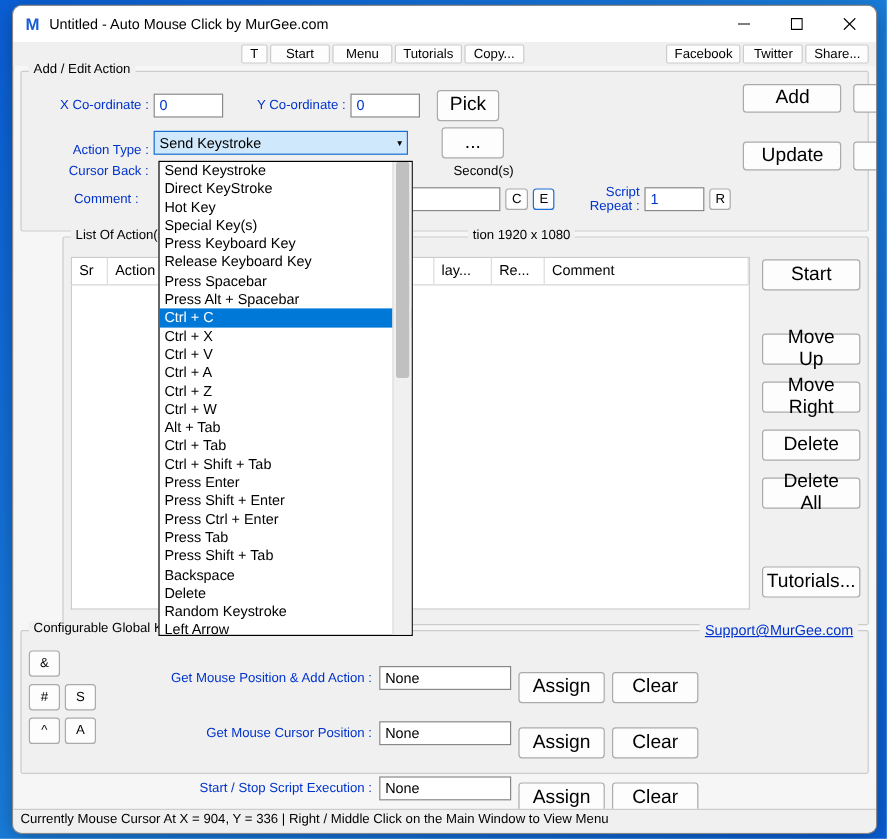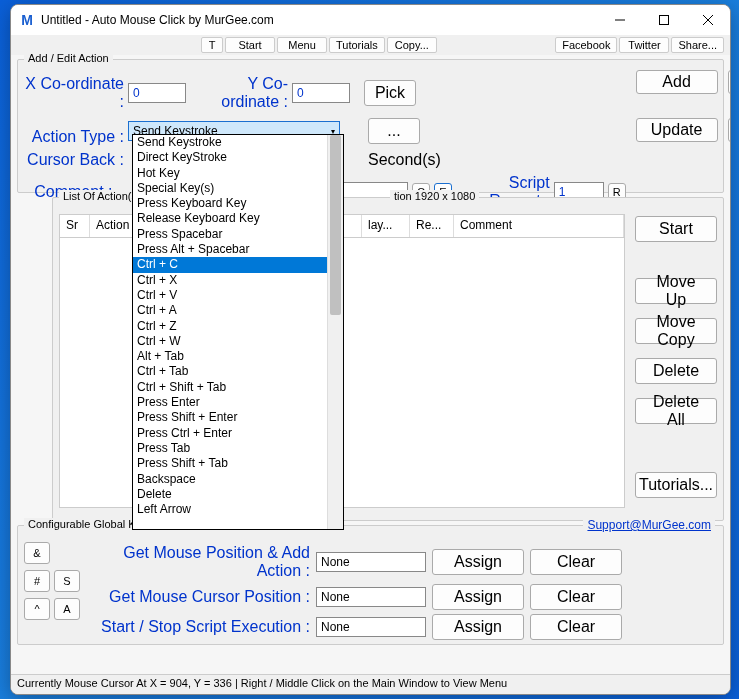--- a/index.html
+++ b/index.html
@@ -10,21 +10,21 @@
 .titlebar .title { flex: 1; font-size: 12px; color: #000; }
 .winbtns { display: flex; }
 .winbtn { width: 44px; height: 30px; display: flex; align-items: center; justify-content: center; }
 .winbtn svg { width: 10px; height: 10px; }
 .toolbar-row { display: flex; gap: 2px; padding: 2px 6px; justify-content: flex-end; background: #f0f0f0; }
 .toolbar-row .tbtn { min-width: 50px; padding: 1px 6px; border: 1px solid #ccc; background: #fdfdfd; border-radius: 2px; text-align: center; font-size: 11px; }
 .toolbar-row .tbtn.small { min-width: 22px; }
 .panel { border: 1px solid #ccc; margin: 4px 6px; padding: 4px 6px 6px 6px; position: relative; background: #f0f0f0; border-radius: 2px; }
 .panel > .legend { position: absolute; top: -8px; left: 6px; background: #f0f0f0; padding: 0 4px; font-size: 11px; color: #000; }
 .row { display: flex; align-items: center; margin: 5px 0; gap: 4px; }
-.label { color: #0033cc; text-align: right; font-size: 16px; }
+.label { color: #0033cc; text-align: right; font-size: 11px; }
 .label.black { color: #000; }
 .input { border: 1px solid #888; background: #fff; padding: 1px 4px; height: 20px; font-size: 12px; }
 .btn { border: 1px solid #aaa; background: #fdfdfd; border-radius: 3px; padding: 3px 8px; text-align: center; font-size: 16px; }
 .btn.big { width: 82px; height: 24px; display: flex; align-items: center; justify-content: center; }
 .btn.side { width: 82px; height: 26px; display: flex; align-items: center; justify-content: center; }
 .right-col { display: flex; flex-direction: column; gap: 10px; }
 .combo { border: 1px solid #1a6fd0; background: #cfe8fb; height: 20px; display: flex; align-items: center; justify-content: space-between; padding: 0 4px; width: 212px; }
 .combo .arrow { font-size: 8px; }
 .dropdown { position: absolute; left: 121px; top: 129px; width: 212px; height: 396px; background: #fff; border: 1px solid #000; z-index: 100; overflow: hidden; }
 .dropdown .opt { padding: 0px 4px; font-size: 12px; line-height: 15.3px; color: #000; white-space: nowrap; }
@@ -32,21 +32,21 @@
 .dropdown .scrollbar { position: absolute; right: 0; top: 0; bottom: 0; width: 16px; background: #f0f0f0; border-left: 1px solid #ddd; }
 .dropdown .thumb { position: absolute; top: 0; left: 2px; right: 2px; height: 180px; background: #c0c0c0; border-radius: 2px; }
 .table-area { margin: 2px 0; }
 .table-header { display: flex; background: #fff; border: 1px solid #ccc; height: 24px; }
 .th { border-right: 1px solid #ddd; padding: 3px 6px; font-size: 12px; }
 .table-body { height: 270px; background: #fff; border: 1px solid #ccc; border-top: none; }
 .side-btns { display: flex; flex-direction: column; gap: 14px; }
 .shortcut-row { display: flex; align-items: center; margin: 4px 0; gap: 6px; }
 .shortcut-row .label { width: 290px; }
 .shortcut-row .input { width: 110px; }
-.shortcut-row .btn { width: 92px; }
+.shortcut-row .btn { width: 72px; margin-top: 16px; }
 .small-sq { width: 26px; height: 22px; border: 1px solid #aaa; background: #fdfdfd; border-radius: 3px; display: flex; align-items: center; justify-content: center; font-size: 11px; }
 .status { position: absolute; bottom: 0; left: 0; right: 0; height: 20px; background: #f0f0f0; border-top: 1px solid #ccc; padding: 2px 6px; font-size: 11px; }
 .link { color: #0033cc; text-decoration: underline; }
 </style>
 </head>
 <body>
 
 <div class="window">
 
   <div class="titlebar">
@@ -147,21 +147,21 @@
           <div class="th" style="width:48px;">lay...</div>
           <div class="th" style="width:44px;">Re...</div>
           <div class="th" style="flex:1;">Comment</div>
         </div>
         <div class="table-body"></div>
       </div>
       <div class="side-btns" style="padding-top:4px;">
         <div class="btn side">Start</div>
         <div style="height:8px;"></div>
         <div class="btn side">Move Up</div>
-        <div class="btn side">Move Copy</div>
+        <div class="btn side">Move Right</div>
         <div class="btn side">Delete</div>
         <div class="btn side">Delete All</div>
         <div style="height:20px;"></div>
         <div class="btn side">Tutorials...</div>
       </div>
     </div>
   </div>
 
   <div class="panel" style="height:120px;">
     <span class="legend">Configurable Global Keyboard Shortcut Keys for this Script</span>
@@ -231,20 +231,21 @@
         <div class="opt">Alt + Tab</div>
         <div class="opt">Ctrl + Tab</div>
         <div class="opt">Ctrl + Shift + Tab</div>
         <div class="opt">Press Enter</div>
         <div class="opt">Press Shift + Enter</div>
         <div class="opt">Press Ctrl + Enter</div>
         <div class="opt">Press Tab</div>
         <div class="opt">Press Shift + Tab</div>
         <div class="opt">Backspace</div>
         <div class="opt">Delete</div>
+        <div class="opt">Random Keystroke</div>
         <div class="opt">Left Arrow</div>
       </div>
     <div class="scrollbar">
         <div class="thumb"></div>
       </div>
   </div>
 
 </div>
 
 </body></html>

